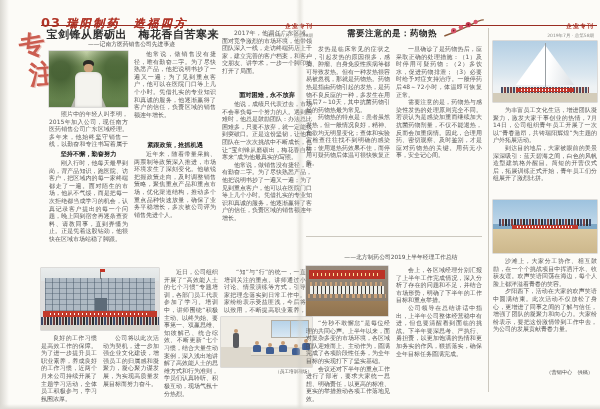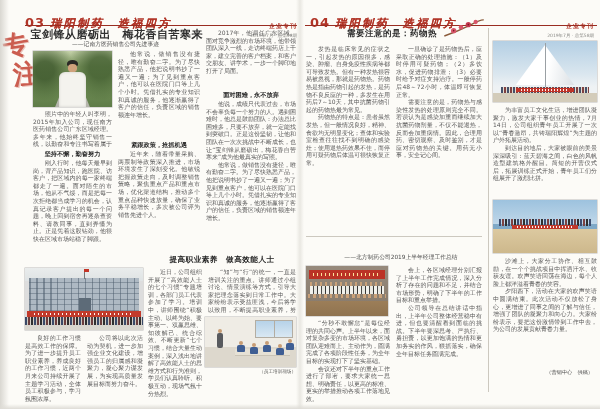--- a/index.html
+++ b/index.html
@@ -1,19 +1,19 @@
 <!DOCTYPE html>
 <html><head>
 <meta charset="utf-8">
 <style>
   html,body{margin:0;padding:0;}
   body{background:#e9e7e2;font-family:"DejaVu Sans",sans-serif;}
   #canvas{position:relative;width:600px;height:409px;background:#fcfbf7;overflow:hidden;}
   .page{position:absolute;top:0;height:409px;width:300px;}
-  #p03{left:0;} #p04{left:300px;}
+  #p03{left:16px;} #p04{left:300px;}
 
   
   .edge-left{position:absolute;left:0;top:0;width:9px;height:409px;
     background:linear-gradient(90deg,#d9d7d1,rgba(252,251,247,0));}
   .edge-bottom{position:absolute;left:0;bottom:0;width:600px;height:5px;
     background:linear-gradient(0deg,#dedcd6,rgba(252,251,247,0));}
   .gutter{position:absolute;left:296px;top:0;width:8px;height:409px;
     background:linear-gradient(90deg,rgba(210,208,200,0),rgba(210,208,200,.45),rgba(210,208,200,0));}
 
   
@@ -203,21 +203,20 @@
       <div class="abs p2-crowd"></div>
       <div class="abs p2-ground"></div>
     </div>
     <div class="bt" style="left:25px;top:334px;width:56px;height:71px;">
       <p>良好的工作习惯是高效工作的保障。为了进一步提升员工职业素养，养成良好的工作习惯，近两个月来公司持续开展了主题学习活动，全体员工积极参与，学习氛围浓厚。</p>
     </div>
     <div class="bt" style="left:87px;top:334px;width:56px;height:71px;">
       <p>公司将以此次活动为契机，进一步加强企业文化建设，增强员工的归属感和凝聚力，凝心聚力谋发展，为实现高质量发展目标而努力奋斗。</p>
     </div>
 
-    <div class="hl-sec" style="left:148px;top:255px;width:148px;">提高职业素养　做高效能人士</div>
     <div class="bt" style="left:148px;top:268px;width:54px;height:137px;">
       <p>近日，公司组织开展了“高效能人士的七个习惯”专题培训，各部门员工代表参加了学习。培训中，讲师围绕“积极主动、以终为始、要事第一、双赢思维、知彼解己、统合综效、不断更新”七个习惯，结合大量生动案例，深入浅出地讲解了高效能人士的思维方式和行为准则，学员们认真聆听、积极互动，现场气氛十分热烈。</p>
     </div>
     <div class="bt" style="left:208px;top:268px;width:88px;height:46px;">
       <p>“知”与“行”的统一，一直是培训关注的重点。讲师通过小组讨论、情景演练等方式，引导大家把理念落实到日常工作中。大家纷纷表示受益匪浅，今后将学以致用，不断提高职业素养，努力成为高效能人士。</p>
     </div>
     <div class="photo" style="left:205px;top:317px;width:91px;height:50px;">
       <div class="abs p3-room"></div>
       <div class="abs p3-win"></div>
       <div class="abs p3-winbar"></div>
@@ -244,24 +243,20 @@
         </div>
       <div class="person" style="left:81px;top:22px;">
           <div class="hd"></div>
           <div class="bd"></div>
         </div>
     </div>
     <div class="caption" style="left:205px;top:369px;width:91px;">（员工培训现场）</div>
   </div>
 
   <div class="page" id="p04">
-    <div class="phead" style="left:10px;top:12px;">
-      <span class="pno">04</span>
-      <span class="brand">瑞阳制药　造福四方</span>
-    </div>
     <div class="masthead" style="left:206px;top:13px;width:88px;">
       <span class="mh-t">企业专刊</span>
       <span class="mh-i">2019年7月 · 总第58期</span>
     </div>
     <div class="rule" style="left:5px;top:25px;width:292px;"></div>
 
     <div class="hl-a" style="left:17px;top:28px;width:150px;">需要注意的是：药物热</div>
     <svg style="position:absolute;left:143px;top:18px;" width="42" height="20" viewBox="0 0 63 30">
       <path d="M2 27 Q22 20 40 11 T61 3" stroke="#8a5a3a" stroke-width="2" fill="none"></path>
       <circle cx="16" cy="19" r="4" fill="#d8566a"></circle>

